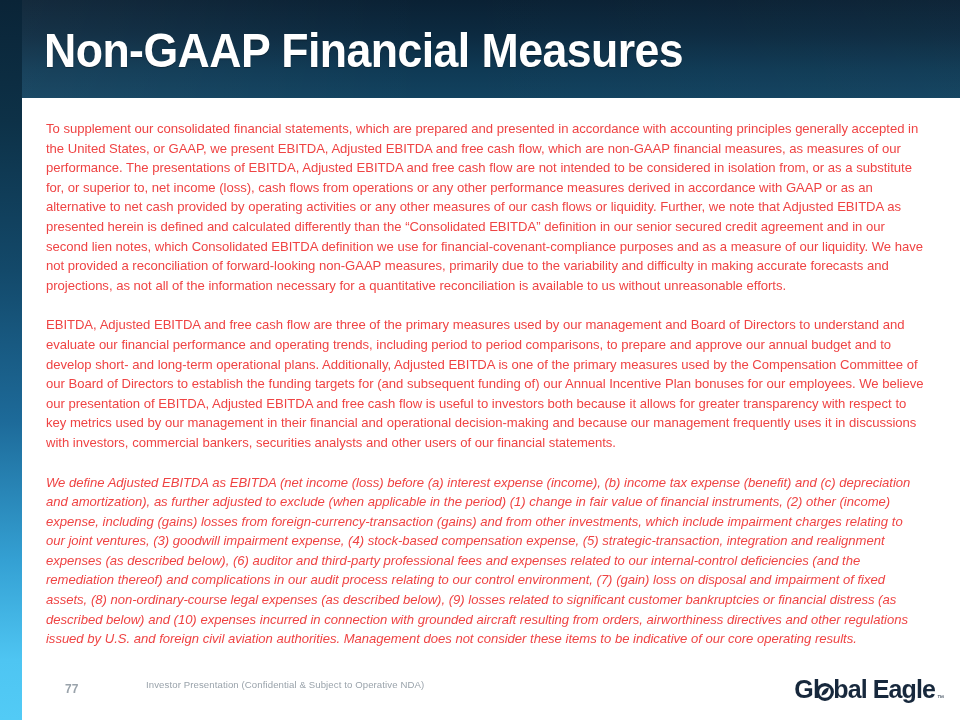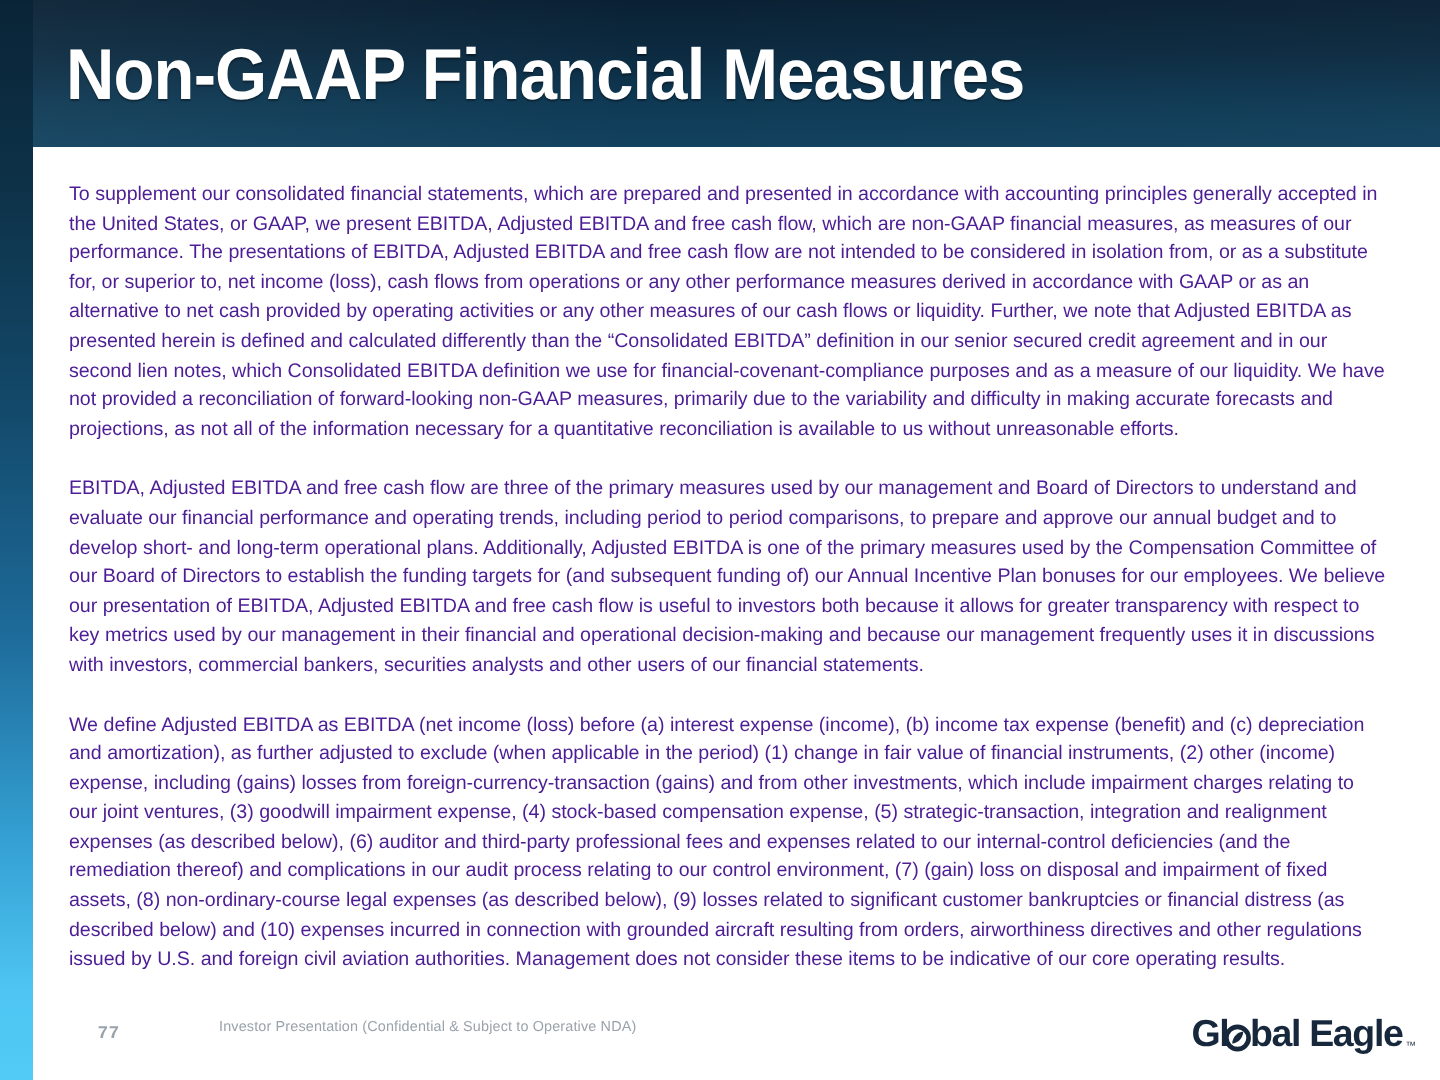--- a/index.html
+++ b/index.html
@@ -89,45 +89,45 @@
 
   .body-copy {
     position: absolute;
     left: 24px;
     top: 21px;
     width: 878px;
   }
 
   .para {
     margin: 0 0 20px 0;
-    color: #4c1d95;
+    color: #ef4444;
     font-family: "Liberation Sans", sans-serif;
     font-size: 13.1px;
     line-height: 19.6px;
     text-align: left;
     letter-spacing: -0.04px;
     word-spacing: 0.1px;
   }
-  .para:last-child { margin-bottom: 16px; }
+  .para:last-child { margin-bottom: 16px; font-style: italic; }
 
   
   .footer {
     position: absolute;
     left: 22px;
     bottom: 0;
     width: 938px;
     height: 56px;
     z-index: 4;
   }
   .page-number {
     position: absolute;
     left: 21px;
     top: 18px;
     color: #9aa3ab;
-    font-family: Liberation Mono, monospace;
+    font-family: Liberation Sans, sans-serif;
     font-size: 12px;
     font-weight: bold;
     letter-spacing: 0.2px;
   }
   .footer-note {
     position: absolute;
     left: 72px;
     top: 15px;
     color: #9aa3ab;
     font-family: "Liberation Sans", sans-serif;

